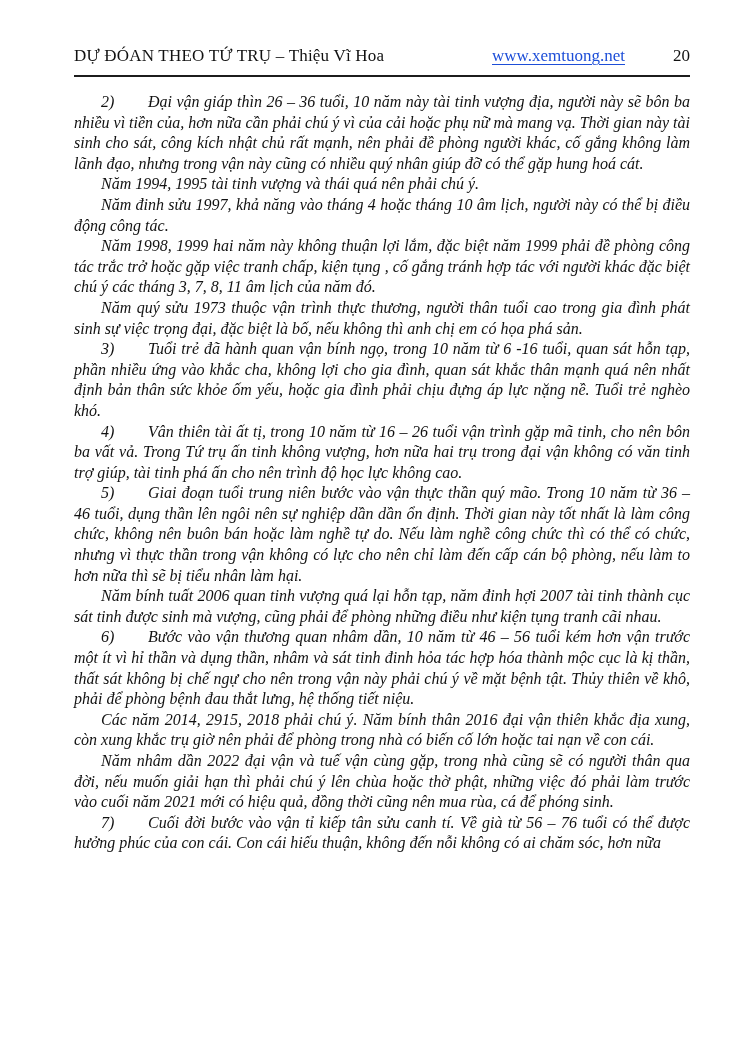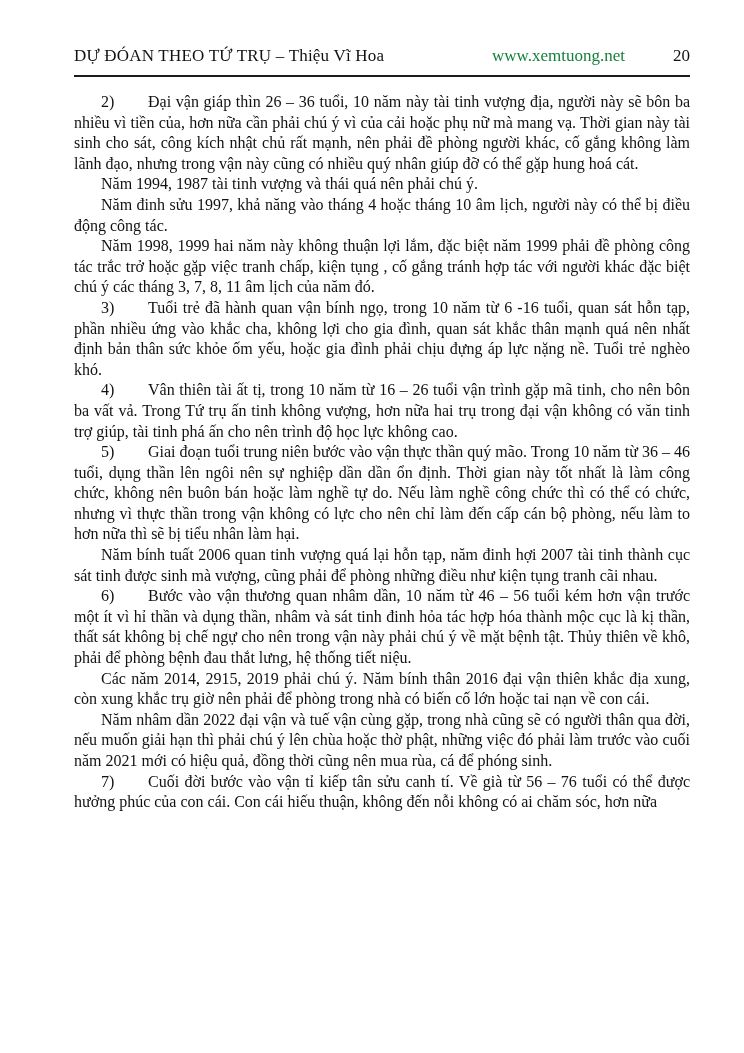--- a/index.html
+++ b/index.html
@@ -22,36 +22,38 @@
     display:flex;
     align-items:baseline;
     font-size:17px;
     white-space:nowrap;
   }
   .hdr .htitle{
     flex:1 1 auto;
     letter-spacing:.2px;
   }
   .hdr .hsite{
+    text-decoration:underline;
     text-underline-offset:3px;
     margin-right:48px;
-    color:#15803d;
+    color:#1d4ed8;
   }
   .hdr .hpage{ }
   .header-rule{
     border:none;
     border-top:2px solid #1c1c1c;
     margin:9px 0 0 0;
   }
   
   .content{
     margin-top:15px;
     font-size:16px;
     line-height:20.6px;
     text-align:justify;
+    font-style:italic;
   }
   p.para{
     margin:0;
     text-indent:27px;
   }
   .pnum{
     display:inline-block;
     width:47px;
     text-indent:0;
   }
@@ -66,42 +68,43 @@
     <span class="hsite">www.xemtuong.net</span>
     <span class="hpage">20</span>
   </div>
 
   <hr class="header-rule">
 
   <div class="content">
 
     <p class="para"><span class="pnum">2)</span><span>Đại vận giáp thìn 26 – 36 tuổi, 10 năm này tài tinh vượng địa, người này sẽ bôn ba nhiều vì tiền của, hơn nữa cần phải chú ý vì của cải hoặc phụ nữ mà mang vạ. Thời gian này tài sinh cho sát, công kích nhật chủ rất mạnh, nên phải đề phòng người khác, cố gắng không làm lãnh đạo, nhưng trong vận này cũng có nhiều quý nhân giúp đỡ có thể gặp hung hoá cát.</span></p>
 
-    <p class="para"><span>Năm 1994, 1987 tài tinh vượng và thái quá nên phải chú ý.</span></p>
+    <p class="para"><span>Năm 1994, 1995 tài tinh vượng và thái quá nên phải chú ý.</span></p>
 
     <p class="para"><span>Năm đinh sửu 1997, khả năng vào tháng 4 hoặc tháng 10 âm lịch, người này có thể bị điều động công tác.</span></p>
 
     <p class="para"><span>Năm 1998, 1999 hai năm này không thuận lợi lắm, đặc biệt năm 1999 phải đề phòng công tác trắc trở hoặc gặp việc tranh chấp, kiện tụng , cố gắng tránh hợp tác với người khác đặc biệt chú ý các tháng 3, 7, 8, 11 âm lịch của năm đó.</span></p>
 
+    <p class="para"><span>Năm quý sửu 1973 thuộc vận trình thực thương, người thân tuổi cao trong gia đình phát sinh sự việc trọng đại, đặc biệt là bố, nếu không thì anh chị em có họa phá sản.</span></p>
 
     <p class="para"><span class="pnum">3)</span><span>Tuổi trẻ đã hành quan vận bính ngọ, trong 10 năm từ 6 -16 tuổi, quan sát hỗn tạp, phần nhiều ứng vào khắc cha, không lợi cho gia đình, quan sát khắc thân mạnh quá nên nhất định bản thân sức khỏe ốm yếu, hoặc gia đình phải chịu đựng áp lực nặng nề. Tuổi trẻ nghèo khó.</span></p>
 
 
 
     <p class="para"><span class="pnum">4)</span><span>Vân thiên tài ất tị, trong 10 năm từ 16 – 26 tuổi vận trình gặp mã tinh, cho nên bôn ba vất vả. Trong Tứ trụ ấn tinh không vượng, hơn nữa hai trụ trong đại vận không có văn tinh trợ giúp, tài tinh phá ấn cho nên trình độ học lực không cao.</span></p>
 
 
     <p class="para"><span class="pnum">5)</span><span>Giai đoạn tuổi trung niên bước vào vận thực thần quý mão. Trong 10 năm từ 36 – 46 tuổi, dụng thần lên ngôi nên sự nghiệp dần dần ổn định. Thời gian này tốt nhất là làm công chức, không nên buôn bán hoặc làm nghề tự do. Nếu làm nghề công chức thì có thể có chức, nhưng vì thực thần trong vận không có lực cho nên chỉ làm đến cấp cán bộ phòng, nếu làm to hơn nữa thì sẽ bị tiểu nhân làm hại.</span></p>
 
     <p class="para"><span>Năm bính tuất 2006 quan tinh vượng quá lại hỗn tạp, năm đinh hợi 2007 tài tinh thành cục sát tinh được sinh mà vượng, cũng phải để phòng những điều như kiện tụng tranh cãi nhau.</span></p>
 
 
 
     <p class="para"><span class="pnum">6)</span><span>Bước vào vận thương quan nhâm dần, 10 năm từ 46 – 56 tuổi kém hơn vận trước một ít vì hỉ thần và dụng thần, nhâm và sát tinh đinh hỏa tác hợp hóa thành mộc cục là kị thần, thất sát không bị chế ngự cho nên trong vận này phải chú ý về mặt bệnh tật. Thủy thiên về khô, phải để phòng bệnh đau thắt lưng, hệ thống tiết niệu.</span></p>
 
-    <p class="para"><span>Các năm 2014, 2915, 2019 phải chú ý. Năm bính thân 2016 đại vận thiên khắc địa xung, còn xung khắc trụ giờ nên phải để phòng trong nhà có biến cố lớn hoặc tai nạn về con cái.</span></p>
+    <p class="para"><span>Các năm 2014, 2915, 2018 phải chú ý. Năm bính thân 2016 đại vận thiên khắc địa xung, còn xung khắc trụ giờ nên phải để phòng trong nhà có biến cố lớn hoặc tai nạn về con cái.</span></p>
 
     <p class="para"><span>Năm nhâm dần 2022 đại vận và tuế vận cùng gặp, trong nhà cũng sẽ có người thân qua đời, nếu muốn giải hạn thì phải chú ý lên chùa hoặc thờ phật, những việc đó phải làm trước vào cuối năm 2021 mới có hiệu quả, đồng thời cũng nên mua rùa, cá để phóng sinh.</span></p>
 
     <p class="para"><span class="pnum">7)</span><span>Cuối đời bước vào vận tỉ kiếp tân sửu canh tí. Về già từ 56 – 76 tuổi có thể được hưởng phúc của con cái. Con cái hiếu thuận, không đến nỗi không có ai chăm sóc, hơn nữa</span></p>
 
   </div>
 </div>
 
 </body></html>

